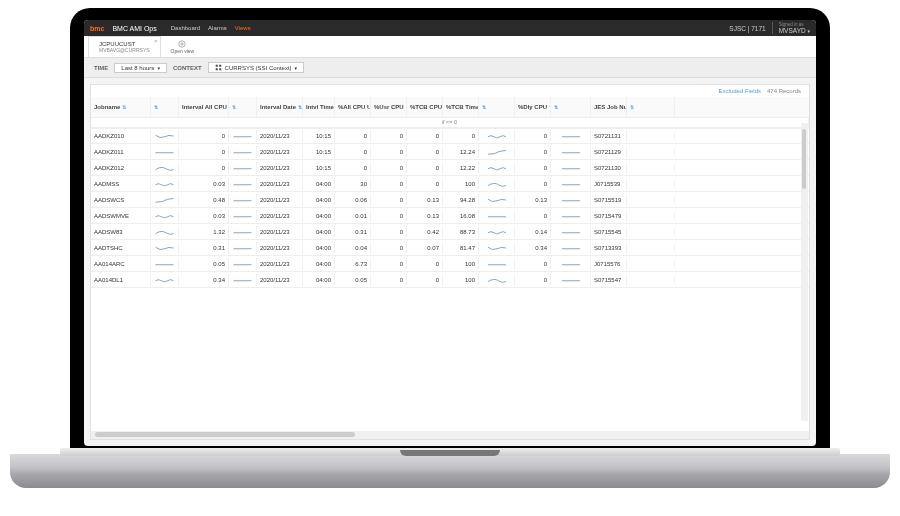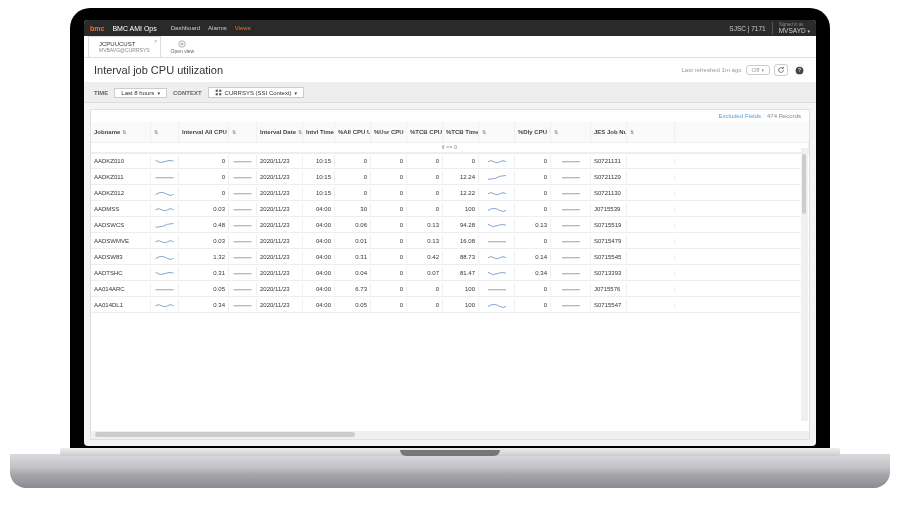--- a/index.html
+++ b/index.html
@@ -98,41 +98,20 @@
         </div>
         <div class="tabicon">
           <svg viewBox="0 0 10 10">
               <circle cx="5" cy="5" r="4" fill="none" stroke="#888" stroke-width="0.8"></circle>
               <path d="M5 3v4M3 5h4" stroke="#888" stroke-width="0.8"></path>
             </svg>
           <span>Open view</span>
         </div>
       </div>
 
-      <div class="titlerow">
-        <h1>Interval job CPU utilization</h1>
-        <div class="trr">
-          <span>Last refreshed 1m ago</span>
-          <div class="pill">
-              <span>Off</span>
-              <span class="chev">▾</span>
-            </div>
-          <div class="iconbtn">
-              <svg width="8" height="8" viewBox="0 0 10 10">
-                <path d="M8 5a3 3 0 1 1-1-2.2M8 1v2H6" fill="none" stroke="#555" stroke-width="1"></path>
-              </svg>
-            </div>
-          <div class="iconbtn" style="border:none">
-              <svg width="9" height="9" viewBox="0 0 10 10">
-                <circle cx="5" cy="5" r="4.3" fill="#444"></circle>
-                <text x="5" y="7" font-size="6" fill="#fff" text-anchor="middle">?</text>
-              </svg>
-            </div>
-        </div>
-      </div>
 
       <div class="filterrow">
         <span class="lbl">TIME</span>
         <div class="sel">
             <span>Last 8 hours</span>
             <span class="chev">▾</span>
           </div>
         <span class="lbl">CONTEXT</span>
         <div class="sel">
           <svg width="7" height="7" viewBox="0 0 10 10">

